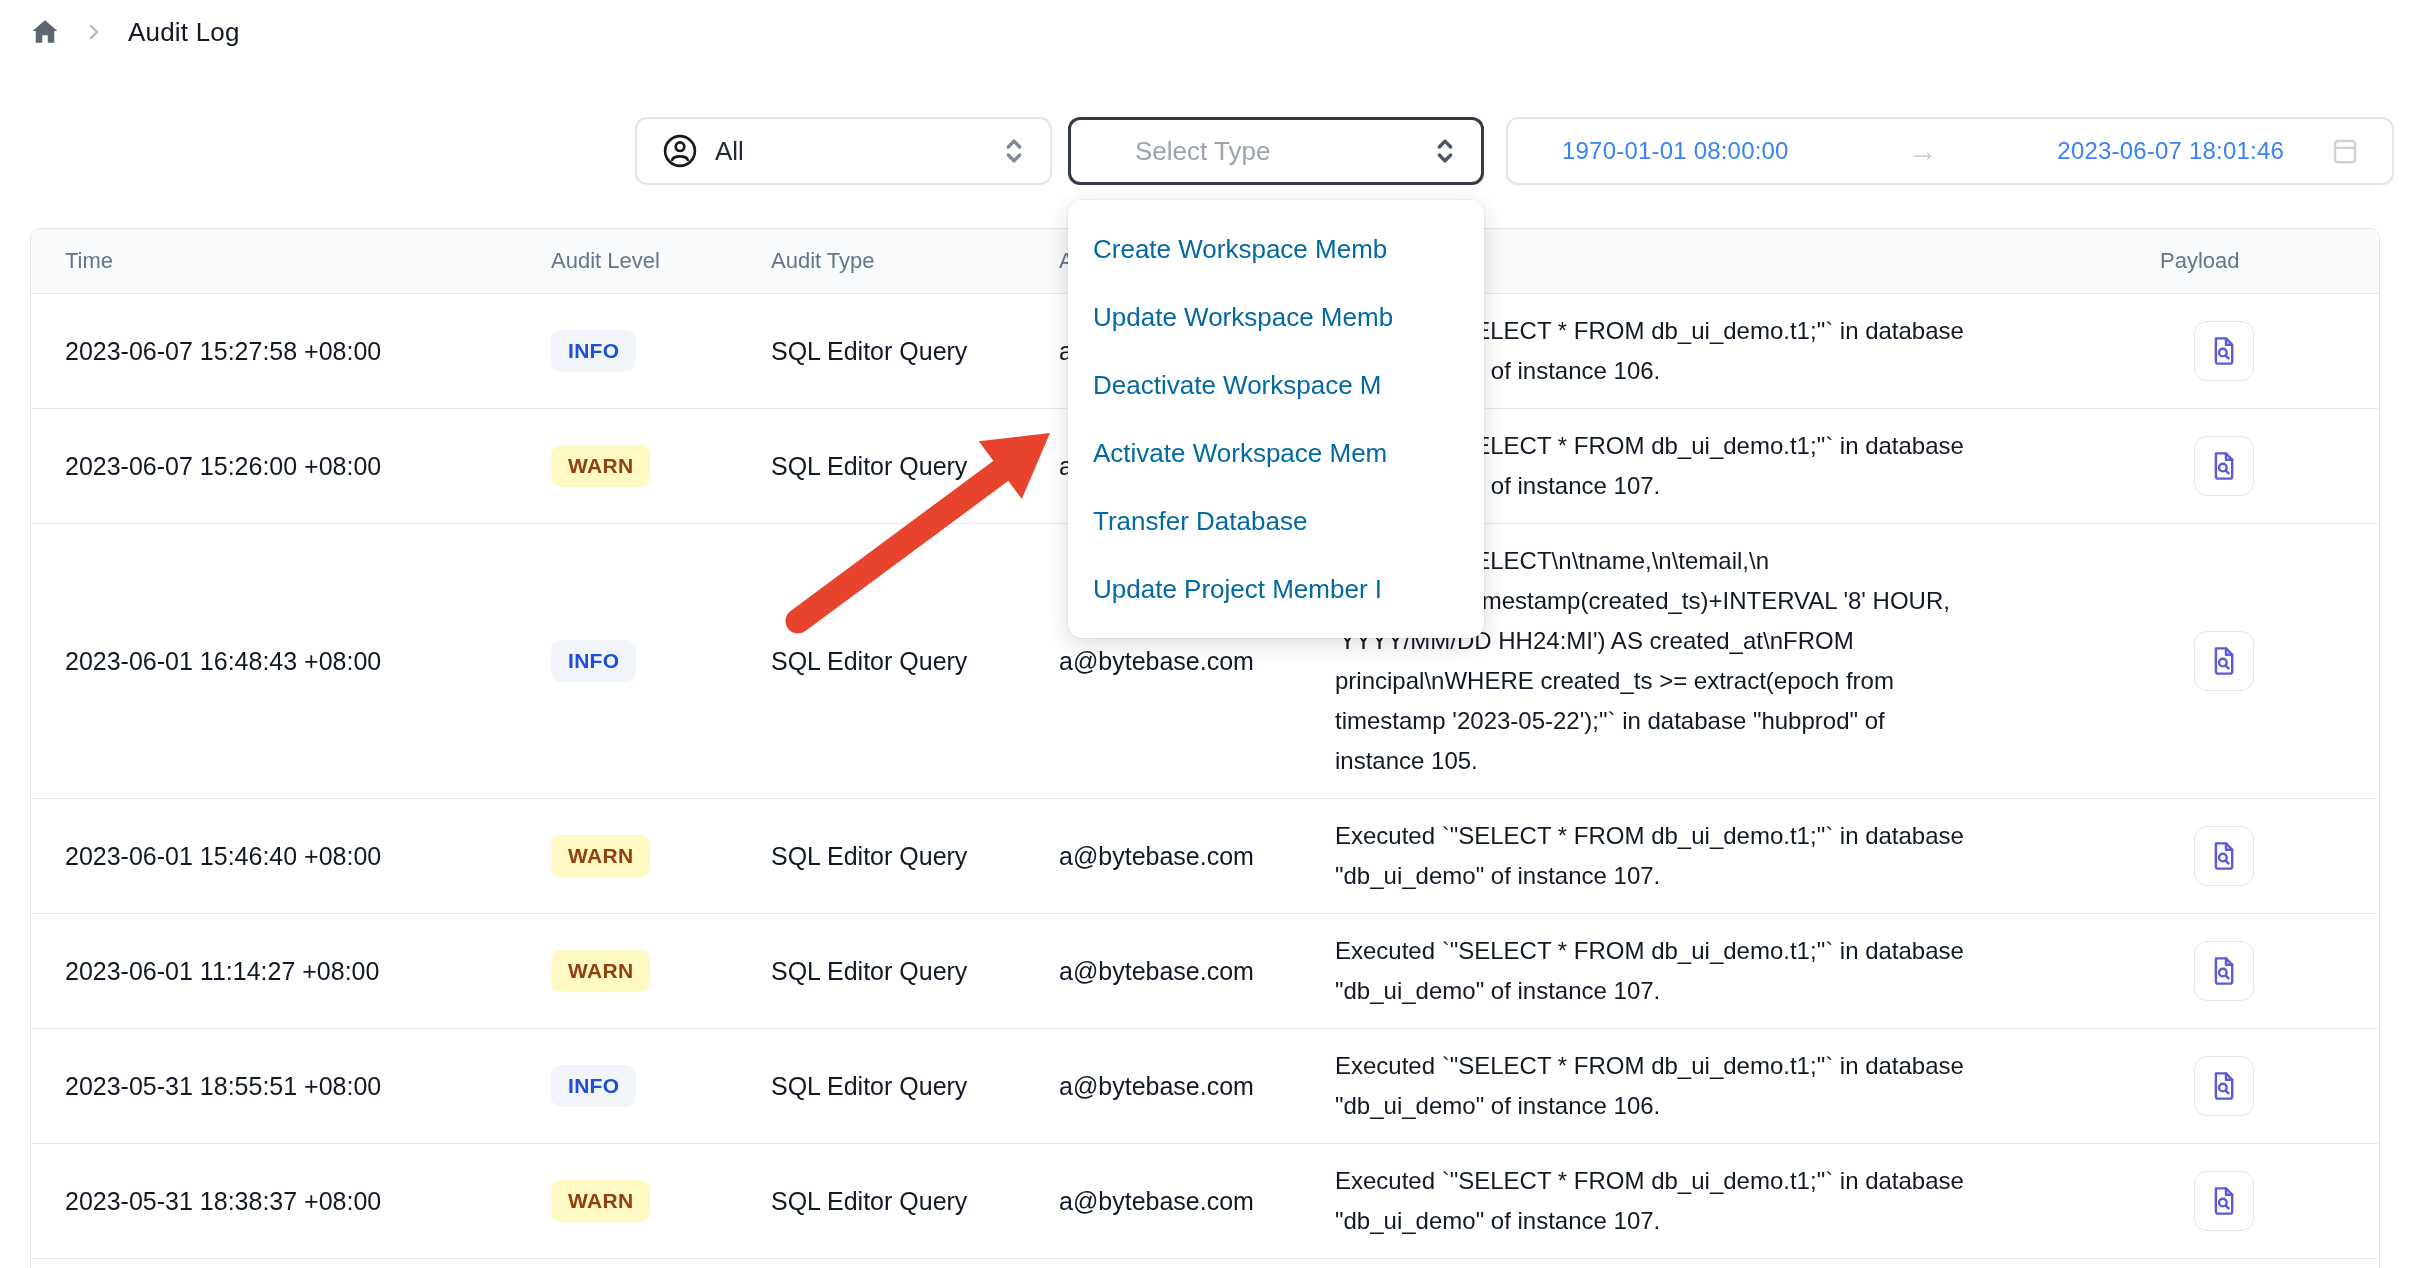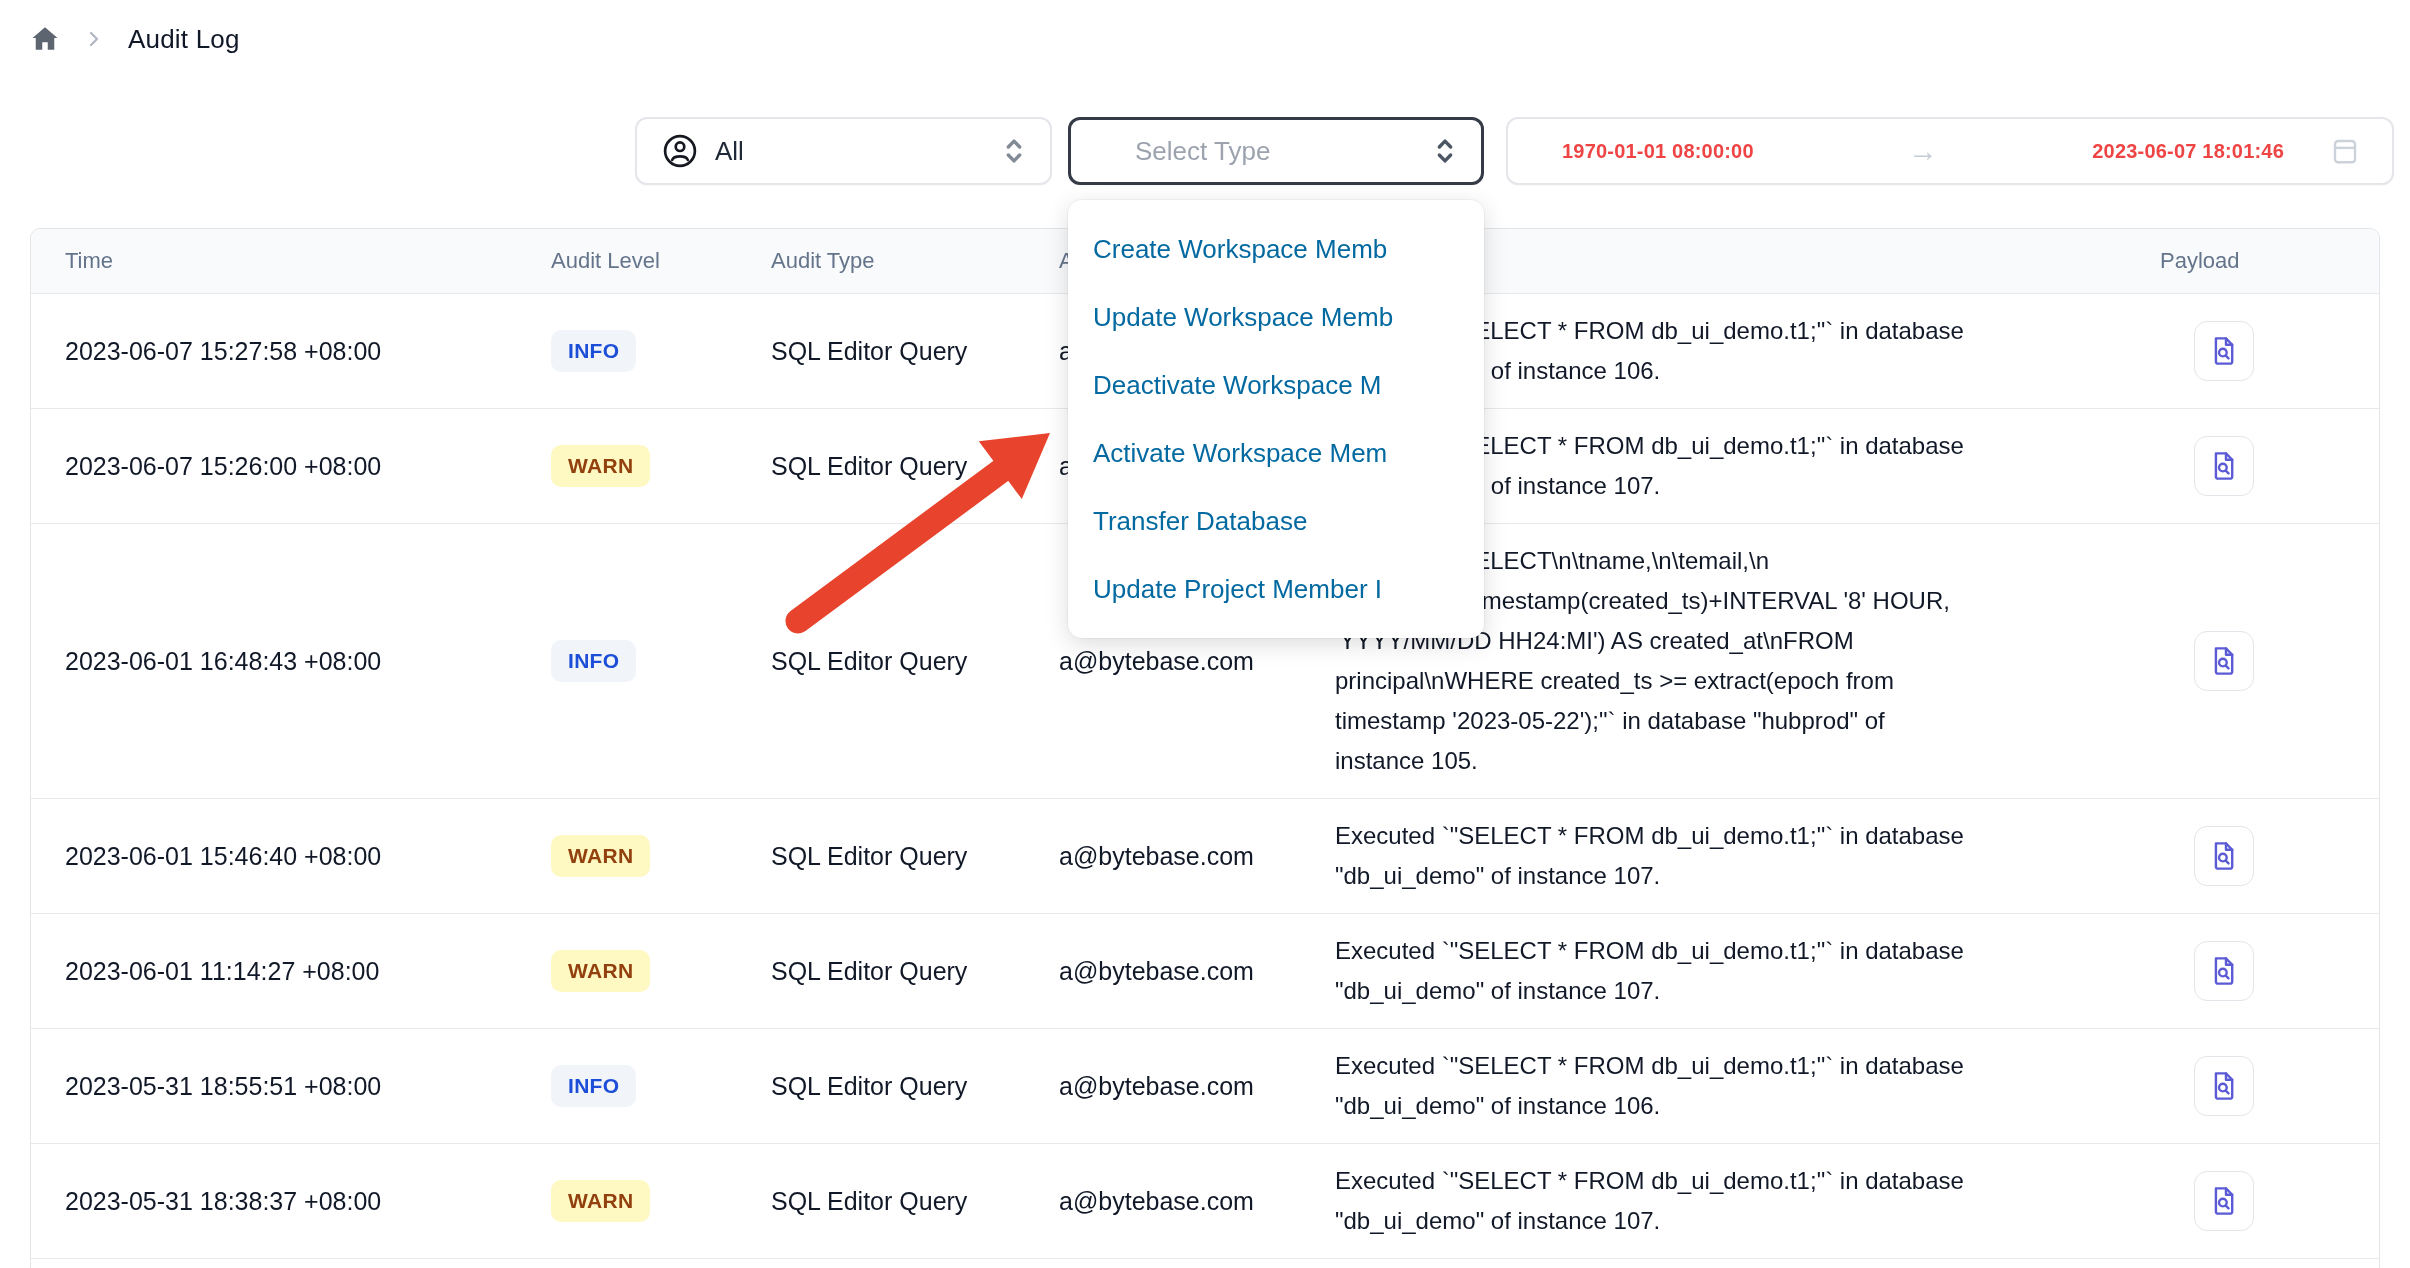--- a/index.html
+++ b/index.html
@@ -1,31 +1,31 @@
 <!DOCTYPE html>
 <html><head>
 <meta charset="utf-8">
 <style>
   * { margin:0; padding:0; box-sizing:border-box; }
   html,body { width:2410px; height:1268px; overflow:hidden; background:#fff;
               font-family:"Liberation Sans", sans-serif; color:#111827; }
 
   
-  .breadcrumb { position:absolute; left:30px; top:15px; height:48px; display:flex; align-items:center; gap:26px; }
+  .breadcrumb { position:absolute; left:30px; top:8px; height:48px; display:flex; align-items:center; gap:26px; }
   .breadcrumb .title { font-size:26px; font-weight:500; color:#111827; letter-spacing:.2px; }
 
   
   .filter-box { position:absolute; top:117px; height:68px; background:#fff; border:2px solid #e4e6ea;
                 border-radius:12px; display:flex; align-items:center; box-shadow:0 1px 2px rgba(0,0,0,.03); }
   .sel-all   { left:635px;  width:417px; padding:0 24px; gap:16px; }
   .sel-type  { left:1068px; width:416px; padding:0 24px; border:3px solid #343b46; }
   .sel-all .lbl { font-size:26px; color:#1f2937; flex:1; }
   .sel-type .lbl { font-size:26px; color:#9ca3af; flex:1;margin-left:40px; }
   .date-box  { left:1506px; width:888px; padding:0 32px 0 54px; gap:10px; }
-  .date-box .dt { font-size:20px; color:#ef4444; letter-spacing:.2px;font-weight:bold; }
+  .date-box .dt { font-size:24px; color:#3b82f6; letter-spacing:.2px; }
   .date-box .spacer { flex:1; }
   .arrow-glyph { font-size:30px; color:#c6ccd4; }
 
   
   .audit-table { position:absolute; left:30px; top:228px; width:2350px; border:1.5px solid #e3e5e8;
                  border-radius:10px; background:#fff; }
   .grid-row { display:grid; grid-template-columns:486px 220px 288px 276px 800px 1fr;
               align-items:center; padding-left:34px; }
   .thead { background:#f8fafc; height:64px; border-radius:10px 10px 0 0; }
   .thead .th { font-size:22px; font-weight:500; color:#64748b; }

